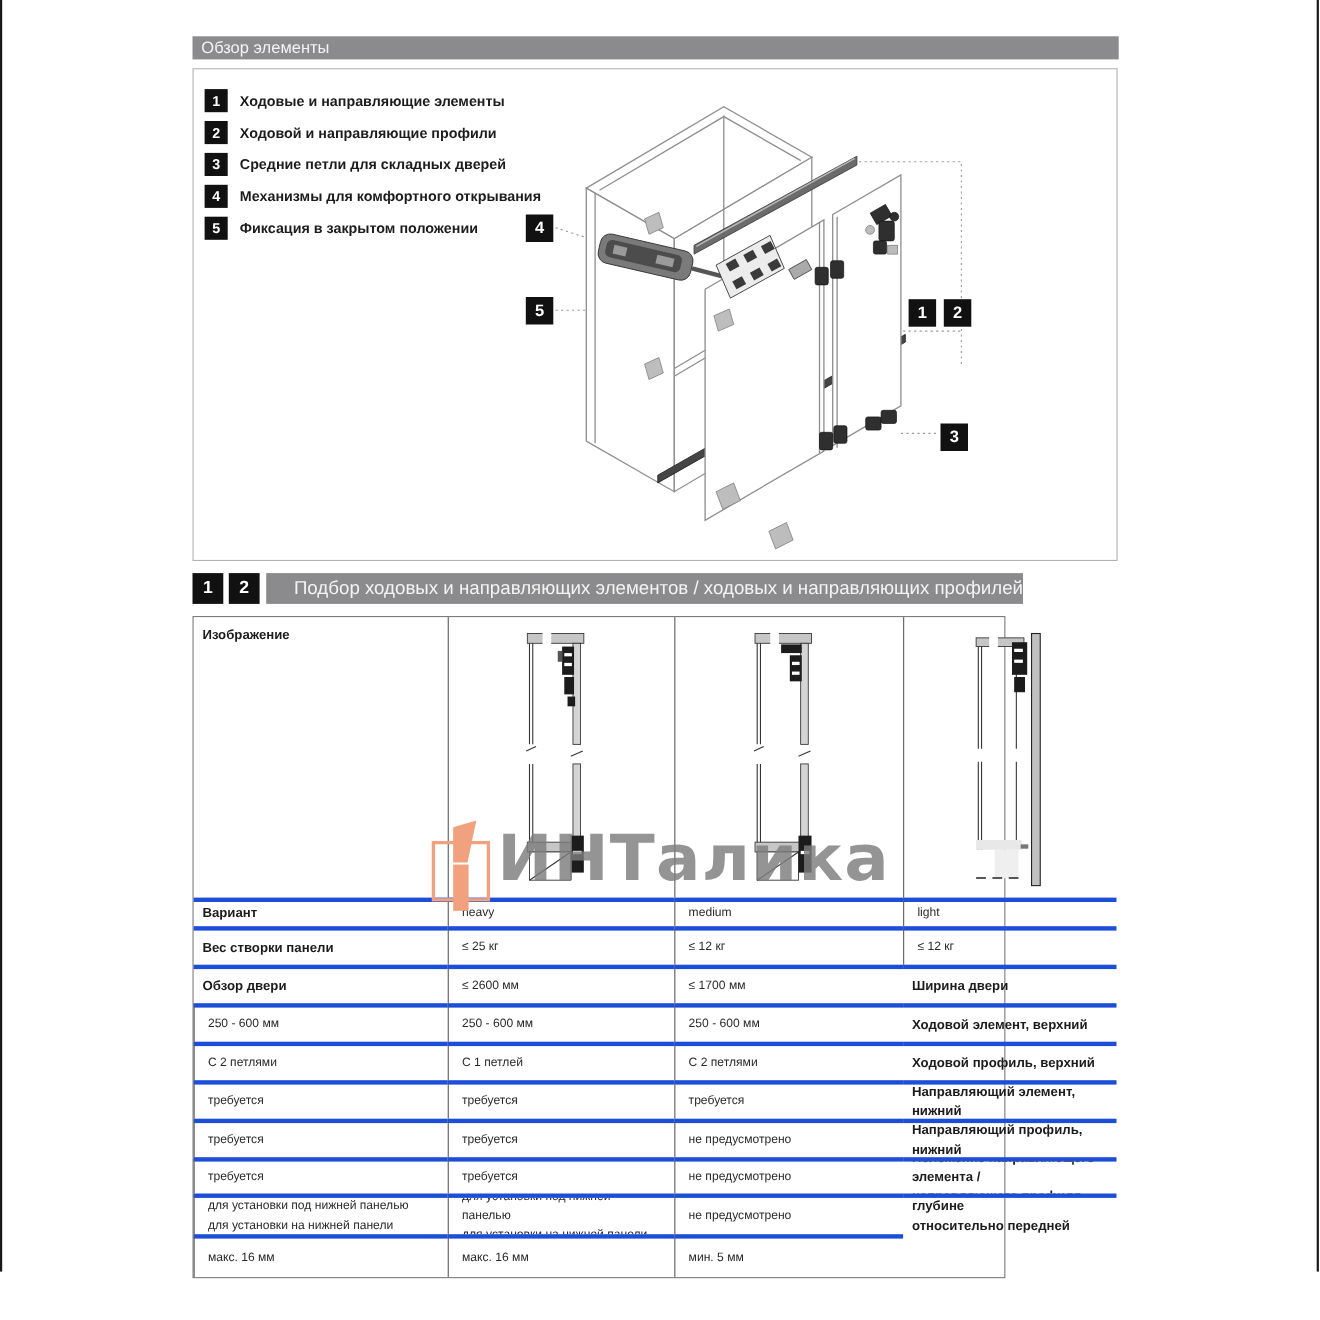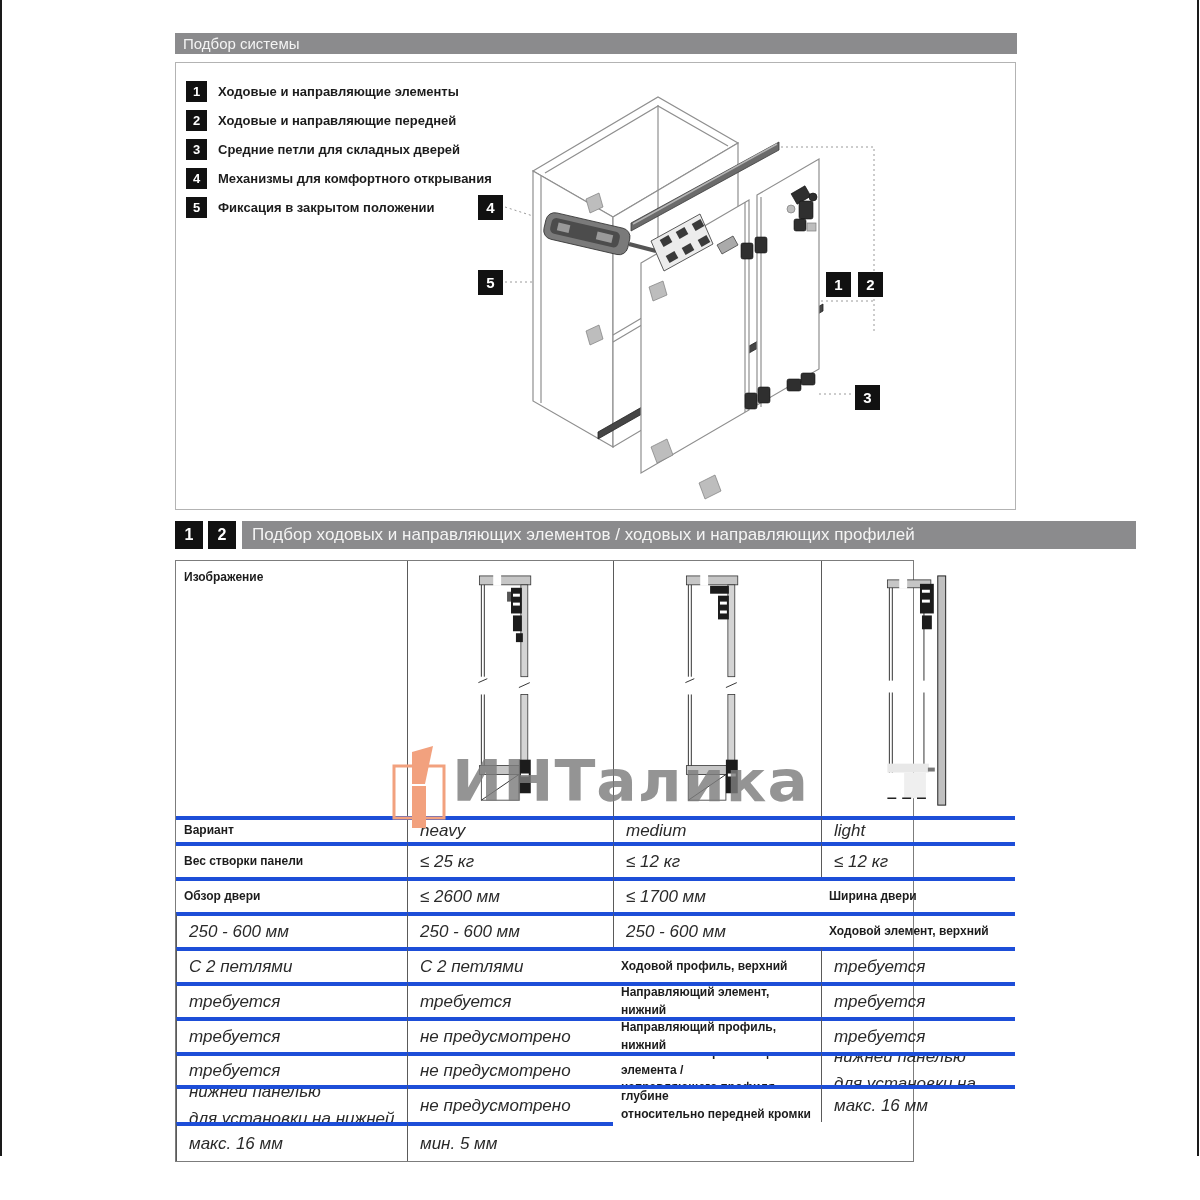--- a/index.html
+++ b/index.html
@@ -2,40 +2,40 @@
 <html><head>
 <meta charset="utf-8">
 <style>
   html,body{margin:0;padding:0;background:#fff;}
   #page{position:relative;width:1200px;height:1200px;background:#ffffff;overflow:hidden;
         font-family:"Liberation Sans", sans-serif;color:#1c1c1c;}
   .edge{position:absolute;top:0;width:2px;height:1156px;background:#1a1a1a;}
   
   .hbar{position:absolute;background:#8b8b8d;color:#f4f4f4;}
   #bar1{left:175px;top:33px;width:842px;height:21px;font-size:15px;line-height:21px;padding-left:8px;box-sizing:border-box;}
-  #bar2{left:242px;top:521px;width:894px;height:28px;font-size:17px;line-height:28px;padding-left:10px;box-sizing:border-box;}
+  #bar2{left:242px;top:521px;width:688px;height:28px;font-size:17px;line-height:28px;padding-left:10px;box-sizing:border-box;text-align:right;}
   .numbadge{position:absolute;background:#111;color:#fff;display:flex;align-items:center;justify-content:center;font-weight:bold;}
   .sq28{width:28px;height:28px;font-size:16px;}
   
   #box1{position:absolute;left:175px;top:62px;width:841px;height:448px;border:1px solid #b3b3b3;box-sizing:border-box;background:#fff;}
   .legend-item{position:absolute;left:10px;height:21px;display:flex;align-items:center;}
   .legend-badge{width:21px;height:21px;background:#111;color:#fff;font-size:13px;font-weight:bold;
                 display:flex;align-items:center;justify-content:center;flex:0 0 21px;}
   .legend-label{margin-left:11px;font-size:13px;font-weight:bold;color:#1c1c1c;white-space:nowrap;}
   #sysdiag{position:absolute;left:280px;top:20px;}
   .dbadge{width:25px;height:25px;font-size:15px;}
   
   #tbl{position:absolute;left:175px;top:560px;width:739px;height:602px;border:1px solid #7c7c7c;box-sizing:border-box;
        display:grid;grid-template-columns:231px 206px 208px 194px;
        grid-template-rows:255px 26px 35px 35px 35px 35px 35px 35px 33px 37px 39px;background:#fff;}
   .c{border-top:4px solid #1d4ed8;display:flex;align-items:center;box-sizing:border-box;overflow:hidden;}
   .nt{border-top:none;}
   .vl{border-left:1px solid #5a5a5a;}
   .lab{font-size:12px;font-weight:bold;padding:0 8px;white-space:pre-line;line-height:1.45;}
-  .val{font-size:17px;color:#2a2a2a;padding:0 12px;white-space:pre-line;line-height:1.6;font-style:italic;}
+  .val{font-size:11px;color:#2a2a2a;padding:0 12px;white-space:pre-line;line-height:1.6;}
   .imgcell{justify-content:center;align-items:flex-start;padding-top:9px;}
   .imglab{align-items:flex-start;padding-top:8px;}
   
   #wm{position:absolute;left:388px;top:742px;width:640px;height:100px;pointer-events:none;}
   #wmtext{position:absolute;left:64px;top:4px;font-family:"DejaVu Sans", sans-serif;font-weight:bold;
           font-size:60px;letter-spacing:1px;color:#7d7d7d;opacity:.82;transform:scaleY(.96);}
   
   svg{display:block;}
   .thin{stroke:#8f8f8f;stroke-width:1.2;fill:none;}
   .face{stroke:#8f8f8f;stroke-width:1.2;fill:#ffffff;}
@@ -50,32 +50,32 @@
 </style>
 </head>
 <body>
 
 <div id="page">
 
   <div class="edge" style="left:0;"></div>
   <div class="edge" style="left:1197px;"></div>
 
   <div id="bar1" class="hbar">
-    <span>Подбор системы</span>
+    <span>Обзор элементы</span>
   </div>
 
   <div id="box1">
 
     <div class="legend-item" style="top:18px;">
       <span class="legend-badge">1</span>
       <span class="legend-label">Ходовые и направляющие элементы</span>
     </div>
     <div class="legend-item" style="top:47px;">
       <span class="legend-badge">2</span>
-      <span class="legend-label">Ходовые и направляющие передней</span>
+      <span class="legend-label">Ходовой и направляющие профили</span>
     </div>
     <div class="legend-item" style="top:76px;">
       <span class="legend-badge">3</span>
       <span class="legend-label">Средние петли для складных дверей</span>
     </div>
     <div class="legend-item" style="top:105px;">
       <span class="legend-badge">4</span>
       <span class="legend-label">Механизмы для комфортного открывания</span>
     </div>
     <div class="legend-item" style="top:134px;">
@@ -269,20 +269,21 @@
     <div class="c vl val">≤ 2600 мм</div>
     <div class="c vl val">≤ 1700 мм</div>
 
     <div class="c lab">Ширина двери</div>
     <div class="c vl val">250 - 600 мм</div>
     <div class="c vl val">250 - 600 мм</div>
     <div class="c vl val">250 - 600 мм</div>
 
     <div class="c lab">Ходовой элемент, верхний</div>
     <div class="c vl val">С 2 петлями</div>
+    <div class="c vl val">С 1 петлей</div>
     <div class="c vl val">С 2 петлями</div>
 
     <div class="c lab">Ходовой профиль, верхний</div>
     <div class="c vl val">требуется</div>
     <div class="c vl val">требуется</div>
     <div class="c vl val">требуется</div>
 
     <div class="c lab">Направляющий элемент, нижний</div>
     <div class="c vl val">требуется</div>
     <div class="c vl val">требуется</div>

